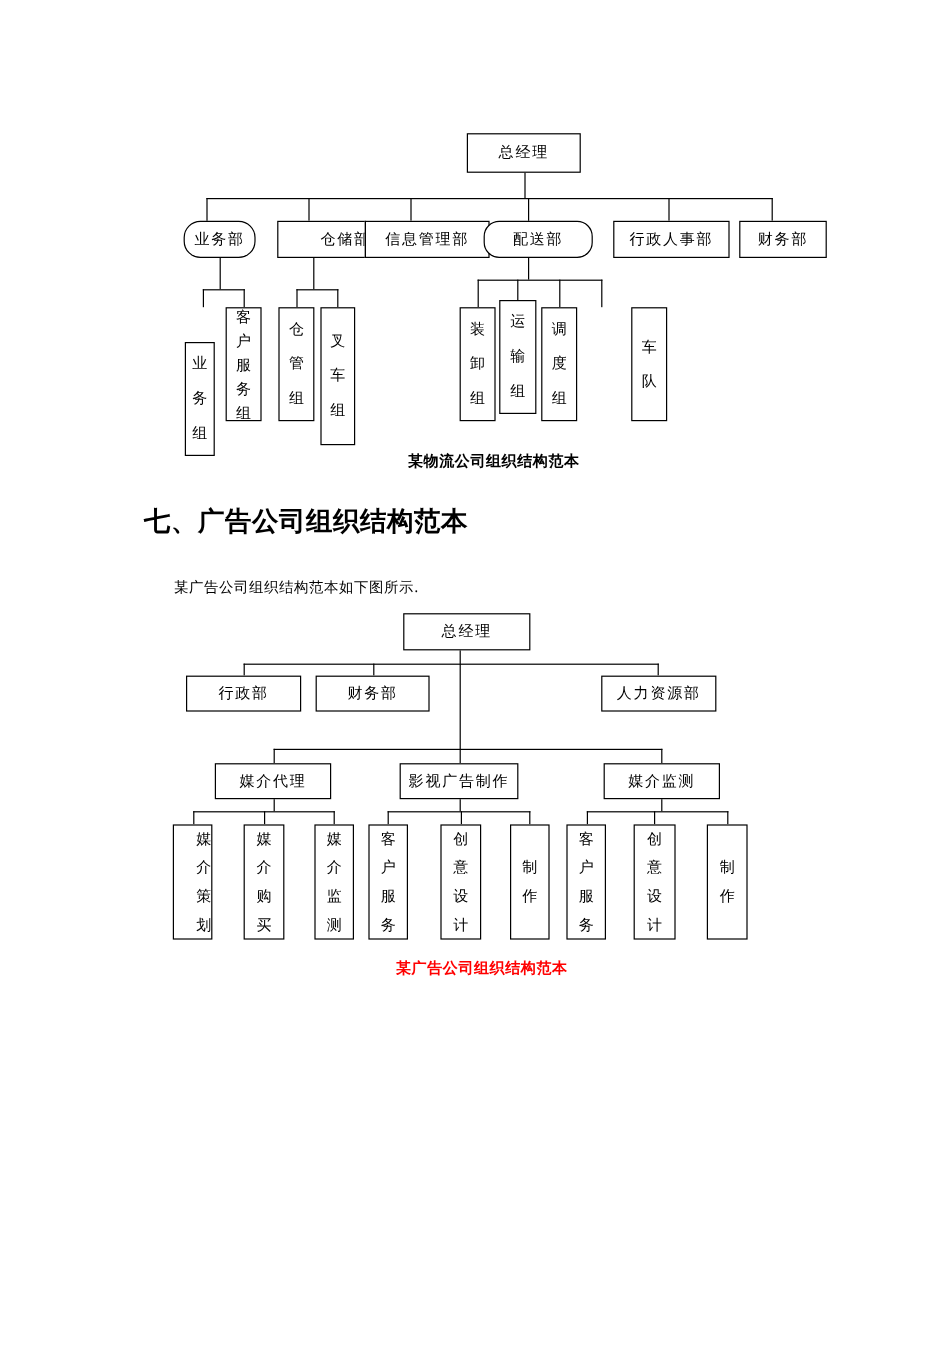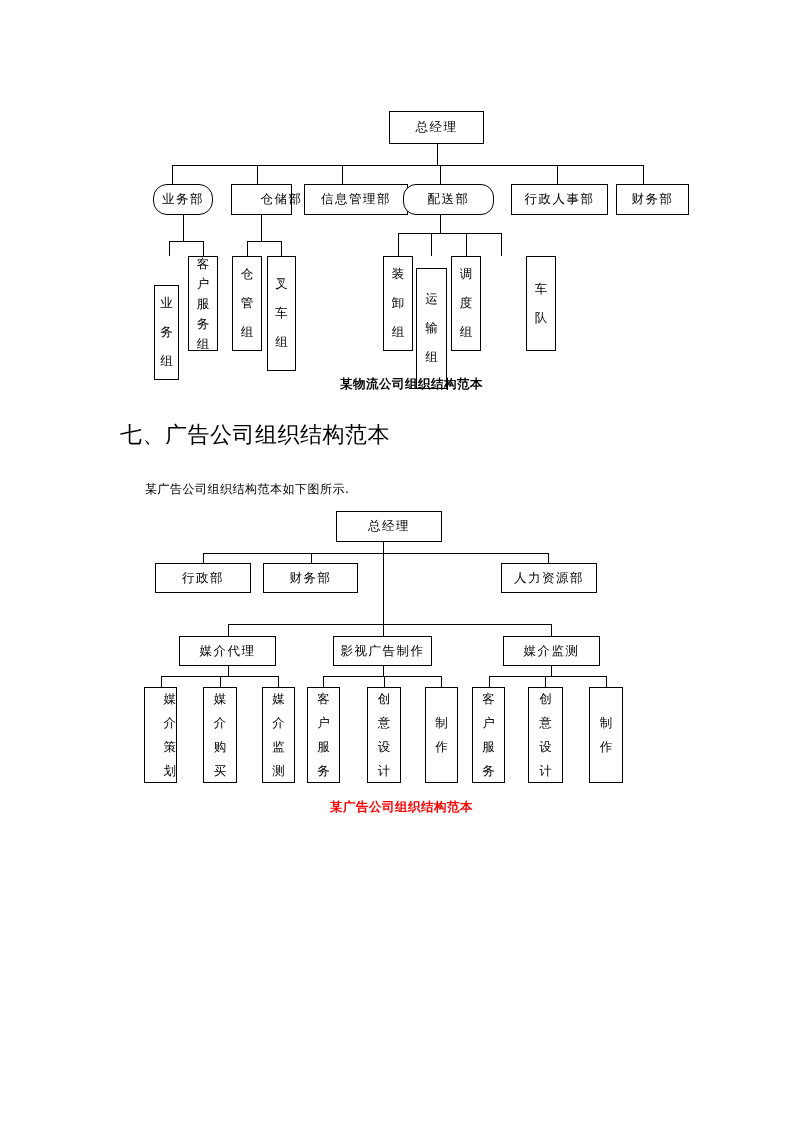--- a/index.html
+++ b/index.html
@@ -11,42 +11,42 @@
   .vbox{position:absolute;box-sizing:border-box;border:1px solid #000;background:#fff;
         display:flex;align-items:center;justify-content:center;font-size:12.5px;}
   .vbox span{display:block;width:1em;word-break:break-all;text-align:center;}
   .lh-a span{line-height:2.3;}   
   .lh-b span{line-height:1.6;}   
   .lh-c span{line-height:1.92;}  
   .hline{position:absolute;height:1px;background:#000;}
   .vline{position:absolute;width:1px;background:#000;}
   .caption{position:absolute;font-weight:bold;font-size:12.5px;letter-spacing:0.5px;white-space:nowrap;}
   .caption-red{color:#ff0000;}
-  .heading{position:absolute;margin:0;font-size:22px;font-weight:normal;letter-spacing:0.5px;white-space:nowrap;
+  .heading{position:absolute;margin:0;font-size:22px;font-weight:bold;letter-spacing:0.5px;white-space:nowrap;
            font-family:"DejaVu Sans","Liberation Sans",sans-serif;}
   .para{position:absolute;font-size:12px;letter-spacing:0.5px;white-space:nowrap;}
 </style>
 </head>
 <body>
 
 <div class="page">
 
   <div class="hbox" style="left:389px;top:111px;width:95px;height:33px;">总经理</div>
 
   <div class="vline" style="left:437px;top:144px;height:21px;"></div>
   <div class="hline" style="left:172px;top:165px;width:472px;"></div>
   <div class="vline" style="left:172px;top:165px;height:19px;"></div>
   <div class="vline" style="left:257px;top:165px;height:19px;"></div>
   <div class="vline" style="left:342px;top:165px;height:19px;"></div>
   <div class="vline" style="left:440px;top:165px;height:19px;"></div>
   <div class="vline" style="left:557px;top:165px;height:19px;"></div>
   <div class="vline" style="left:643px;top:165px;height:19px;"></div>
 
   <div class="hbox" style="left:153px;top:184px;width:60px;height:31px;border-radius:14px;">业务部</div>
-  <div class="hbox" style="left:231px;top:184px;width:61px;height:31px;padding-left:40px;">仓储部</div>
+  <div class="hbox" style="left:231px;top:184px;width:74px;height:31px;padding-left:40px;">仓储部</div>
   <div class="hbox" style="left:304px;top:184px;width:104px;height:31px;">信息管理部</div>
   <div class="hbox" style="left:403px;top:184px;width:91px;height:31px;border-radius:13px;">配送部</div>
   <div class="hbox" style="left:511px;top:184px;width:97px;height:31px;">行政人事部</div>
   <div class="hbox" style="left:616px;top:184px;width:73px;height:31px;">财务部</div>
 
   <div class="vline" style="left:183px;top:215px;height:26px;"></div>
   <div class="hline" style="left:169px;top:241px;width:35px;"></div>
   <div class="vline" style="left:169px;top:241px;height:15px;"></div>
   <div class="vline" style="left:203px;top:241px;height:15px;"></div>
   <div class="vbox lh-a" style="left:154px;top:256px;width:25px;height:95px;margin-top:29px;">
@@ -69,21 +69,21 @@
 
   <div class="vline" style="left:440px;top:215px;height:18px;"></div>
   <div class="hline" style="left:398px;top:233px;width:104px;"></div>
   <div class="vline" style="left:398px;top:233px;height:23px;"></div>
   <div class="vline" style="left:431px;top:233px;height:23px;"></div>
   <div class="vline" style="left:466px;top:233px;height:23px;"></div>
   <div class="vline" style="left:501px;top:233px;height:23px;"></div>
   <div class="vbox lh-a" style="left:383px;top:256px;width:30px;height:95px;">
       <span>装卸组</span>
     </div>
-  <div class="vbox lh-a" style="left:416px;top:268px;width:31px;height:121px;">
+  <div class="vbox lh-a" style="left:416px;top:250px;width:31px;height:95px;">
       <span>运输组</span>
     </div>
   <div class="vbox lh-a" style="left:451px;top:256px;width:30px;height:95px;">
       <span>调度组</span>
     </div>
   <div class="vbox lh-a" style="left:486px;top:256px;width:30px;height:95px;margin-left:40px;">
       <span>车队</span>
     </div>
 
   <div class="caption" style="left:340px;top:376px;">某物流公司组织结构范本</div>

